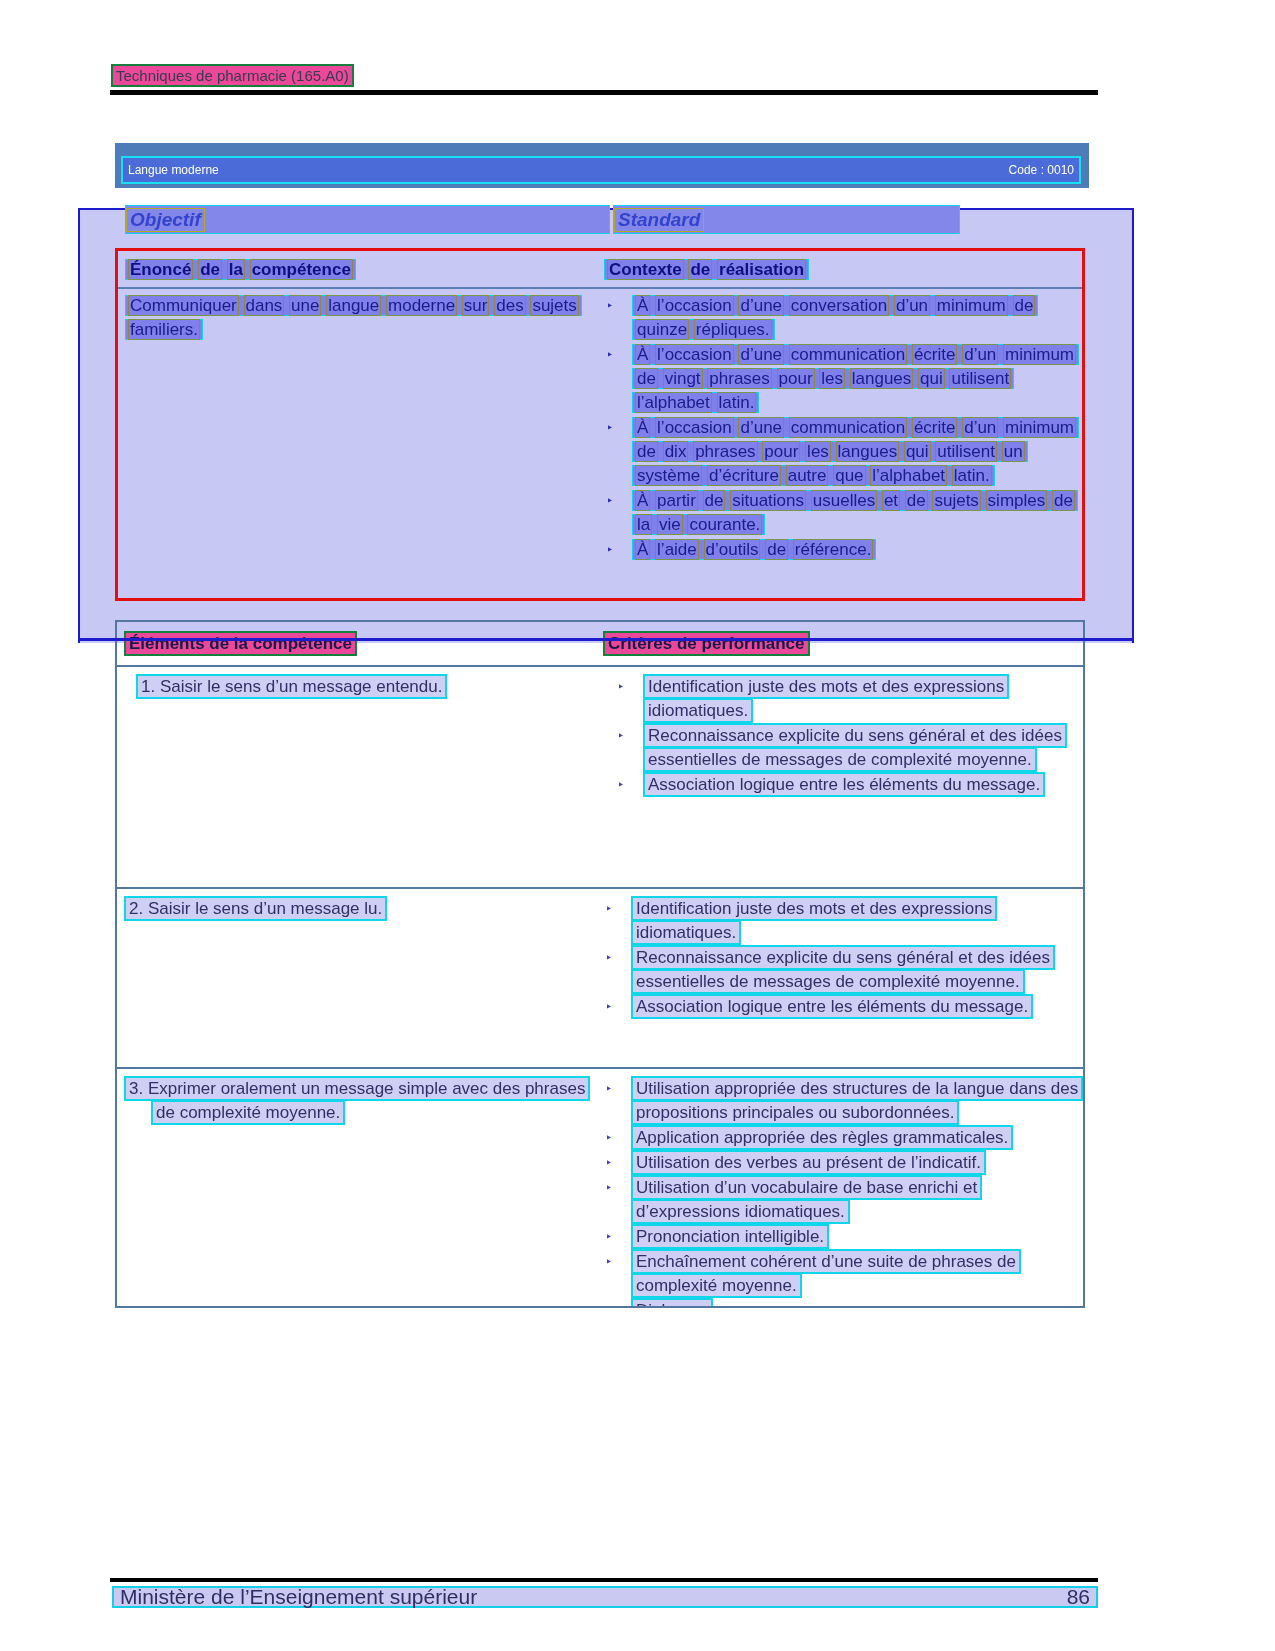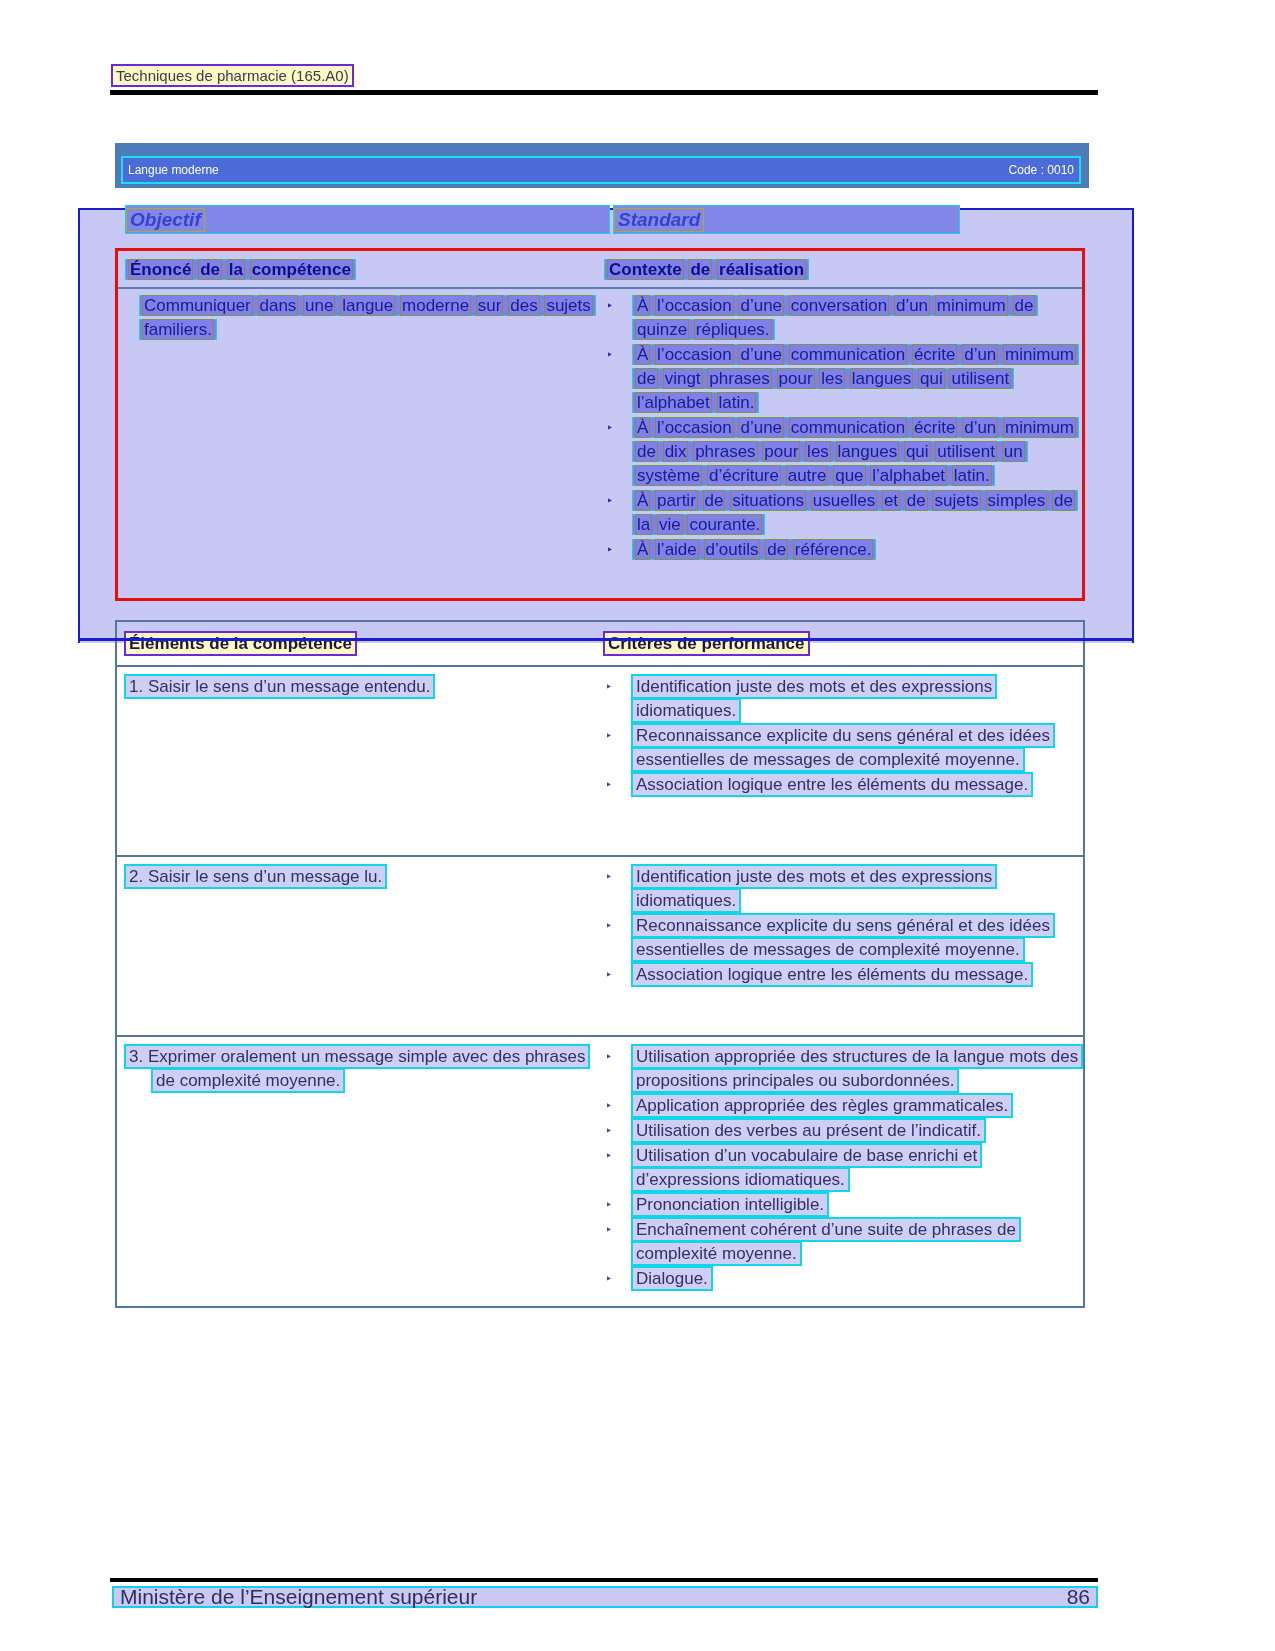--- a/index.html
+++ b/index.html
@@ -3,21 +3,21 @@
 <meta charset="utf-8">
 <style>
   html,body { margin:0; padding:0; background:#ffffff; }
   .page {
     position:relative; width:1275px; height:1651px; background:#ffffff;
     font-family:"Liberation Sans", sans-serif; overflow:hidden;
   }
 
   
   .hl-lav {            
-    background:#fef9c3; border:2px solid #6d28d9;
+    background:#ec4899; border:2px solid #15803d;
     -webkit-box-decoration-break:clone; box-decoration-break:clone;
     padding:1px 3px;
   }
   .hl1 {               
     background:#7f80e9; border:1px solid #17d2ef;
     -webkit-box-decoration-break:clone; box-decoration-break:clone;
     padding:0 2px;
   }
   .hl1 .w, .hlhead .w { border:1px solid rgba(140,140,40,.85); padding:0 1px; }
   .hl2 {
@@ -58,40 +58,40 @@
   
   .table1 {
     position:absolute; left:115px; top:248px; width:964px; height:347px;
     border:3px solid #e30e0e; z-index:2; overflow:hidden;
     color:#1b1b8e; font-size:17px; line-height:24px;
   }
   .t1-header { display:flex; padding:7px 0 5px 7px; font-weight:bold; color:#0f0f82; }
   .t1-header .cell-l { width:479px; }
   .t1-divider { border-top:2px solid #5b7fb4; }
   .t1-body { display:flex; padding-top:5px; }
-  .t1-body .cell-l { width:486px; padding-left:21px; box-sizing:border-box; }
+  .t1-body .cell-l { width:486px; padding-left:7px; box-sizing:border-box; }
   .t1-body .cell-r { flex:1; }
 
   ul.crit { list-style:none; margin:0; padding:0; }
   ul.crit li { position:relative; padding-left:28px; margin:0 0 1px 0; }
   ul.crit li .blt { position:absolute; left:3px; top:0; color:#2e2eb8; font-size:15px; }
 
   
   .table2 {
     position:absolute; left:115px; top:620px; width:966px; height:684px;
     border:2px solid #54779f; z-index:2; box-sizing:content-box;
     color:#303066; font-size:17px; line-height:24px; overflow:hidden;
   }
   .t2-header {
     display:flex; align-items:center; height:43px; padding-left:7px;
     border-bottom:2px solid #54779f; font-weight:bold; color:#191947;
   }
   .t2-header .cell-l { width:479px; }
   .t2-row { display:flex; background:#ffffff; padding-top:8px; box-sizing:border-box; }
-  .t2-row.r1 { height:188px; }
+  .t2-row.r1 { height:220px;padding-left:12px; }
   .t2-row.r2 { height:180px; border-top:2px solid #54779f; }
   .t2-row.r3 { height:281px; border-top:2px solid #54779f; }
   .t2-row .cell-l { width:486px; padding-left:7px; box-sizing:border-box; }
   .t2-row .cell-r { flex:1; padding-right:4px; }
   .t2-el { padding-left:27px; text-indent:-27px; }
   .table2 ul.crit li .blt { color:#4343b8; }
 
   
   .footer-rule { position:absolute; left:110px; top:1578px; width:988px; height:4px; background:#000; }
   .footer-bar {
@@ -180,21 +180,21 @@
         </ul>
       </div>
     </div>
 
     <div class="t2-row r3">
       <div class="cell-l">
           <div class="t2-el"><span class="hl2">3.  Exprimer oralement un message simple avec des phrases de complexité moyenne.</span></div>
         </div>
       <div class="cell-r">
         <ul class="crit">
-          <li><span class="blt">‣</span><span class="hl2">Utilisation appropriée des structures de la langue mots des propositions principales ou subordonnées.</span></li>
+          <li><span class="blt">‣</span><span class="hl2">Utilisation appropriée des structures de la langue dans des propositions principales ou subordonnées.</span></li>
           <li><span class="blt">‣</span><span class="hl2">Application appropriée des règles grammaticales.</span></li>
           <li><span class="blt">‣</span><span class="hl2">Utilisation des verbes au présent de l’indicatif.</span></li>
           <li><span class="blt">‣</span><span class="hl2">Utilisation d’un vocabulaire de base enrichi et d’expressions idiomatiques.</span></li>
           <li><span class="blt">‣</span><span class="hl2">Prononciation intelligible.</span></li>
           <li><span class="blt">‣</span><span class="hl2">Enchaînement cohérent d’une suite de phrases de complexité moyenne.</span></li>
           <li><span class="blt">‣</span><span class="hl2">Dialogue.</span></li>
         </ul>
       </div>
     </div>
   </div>

